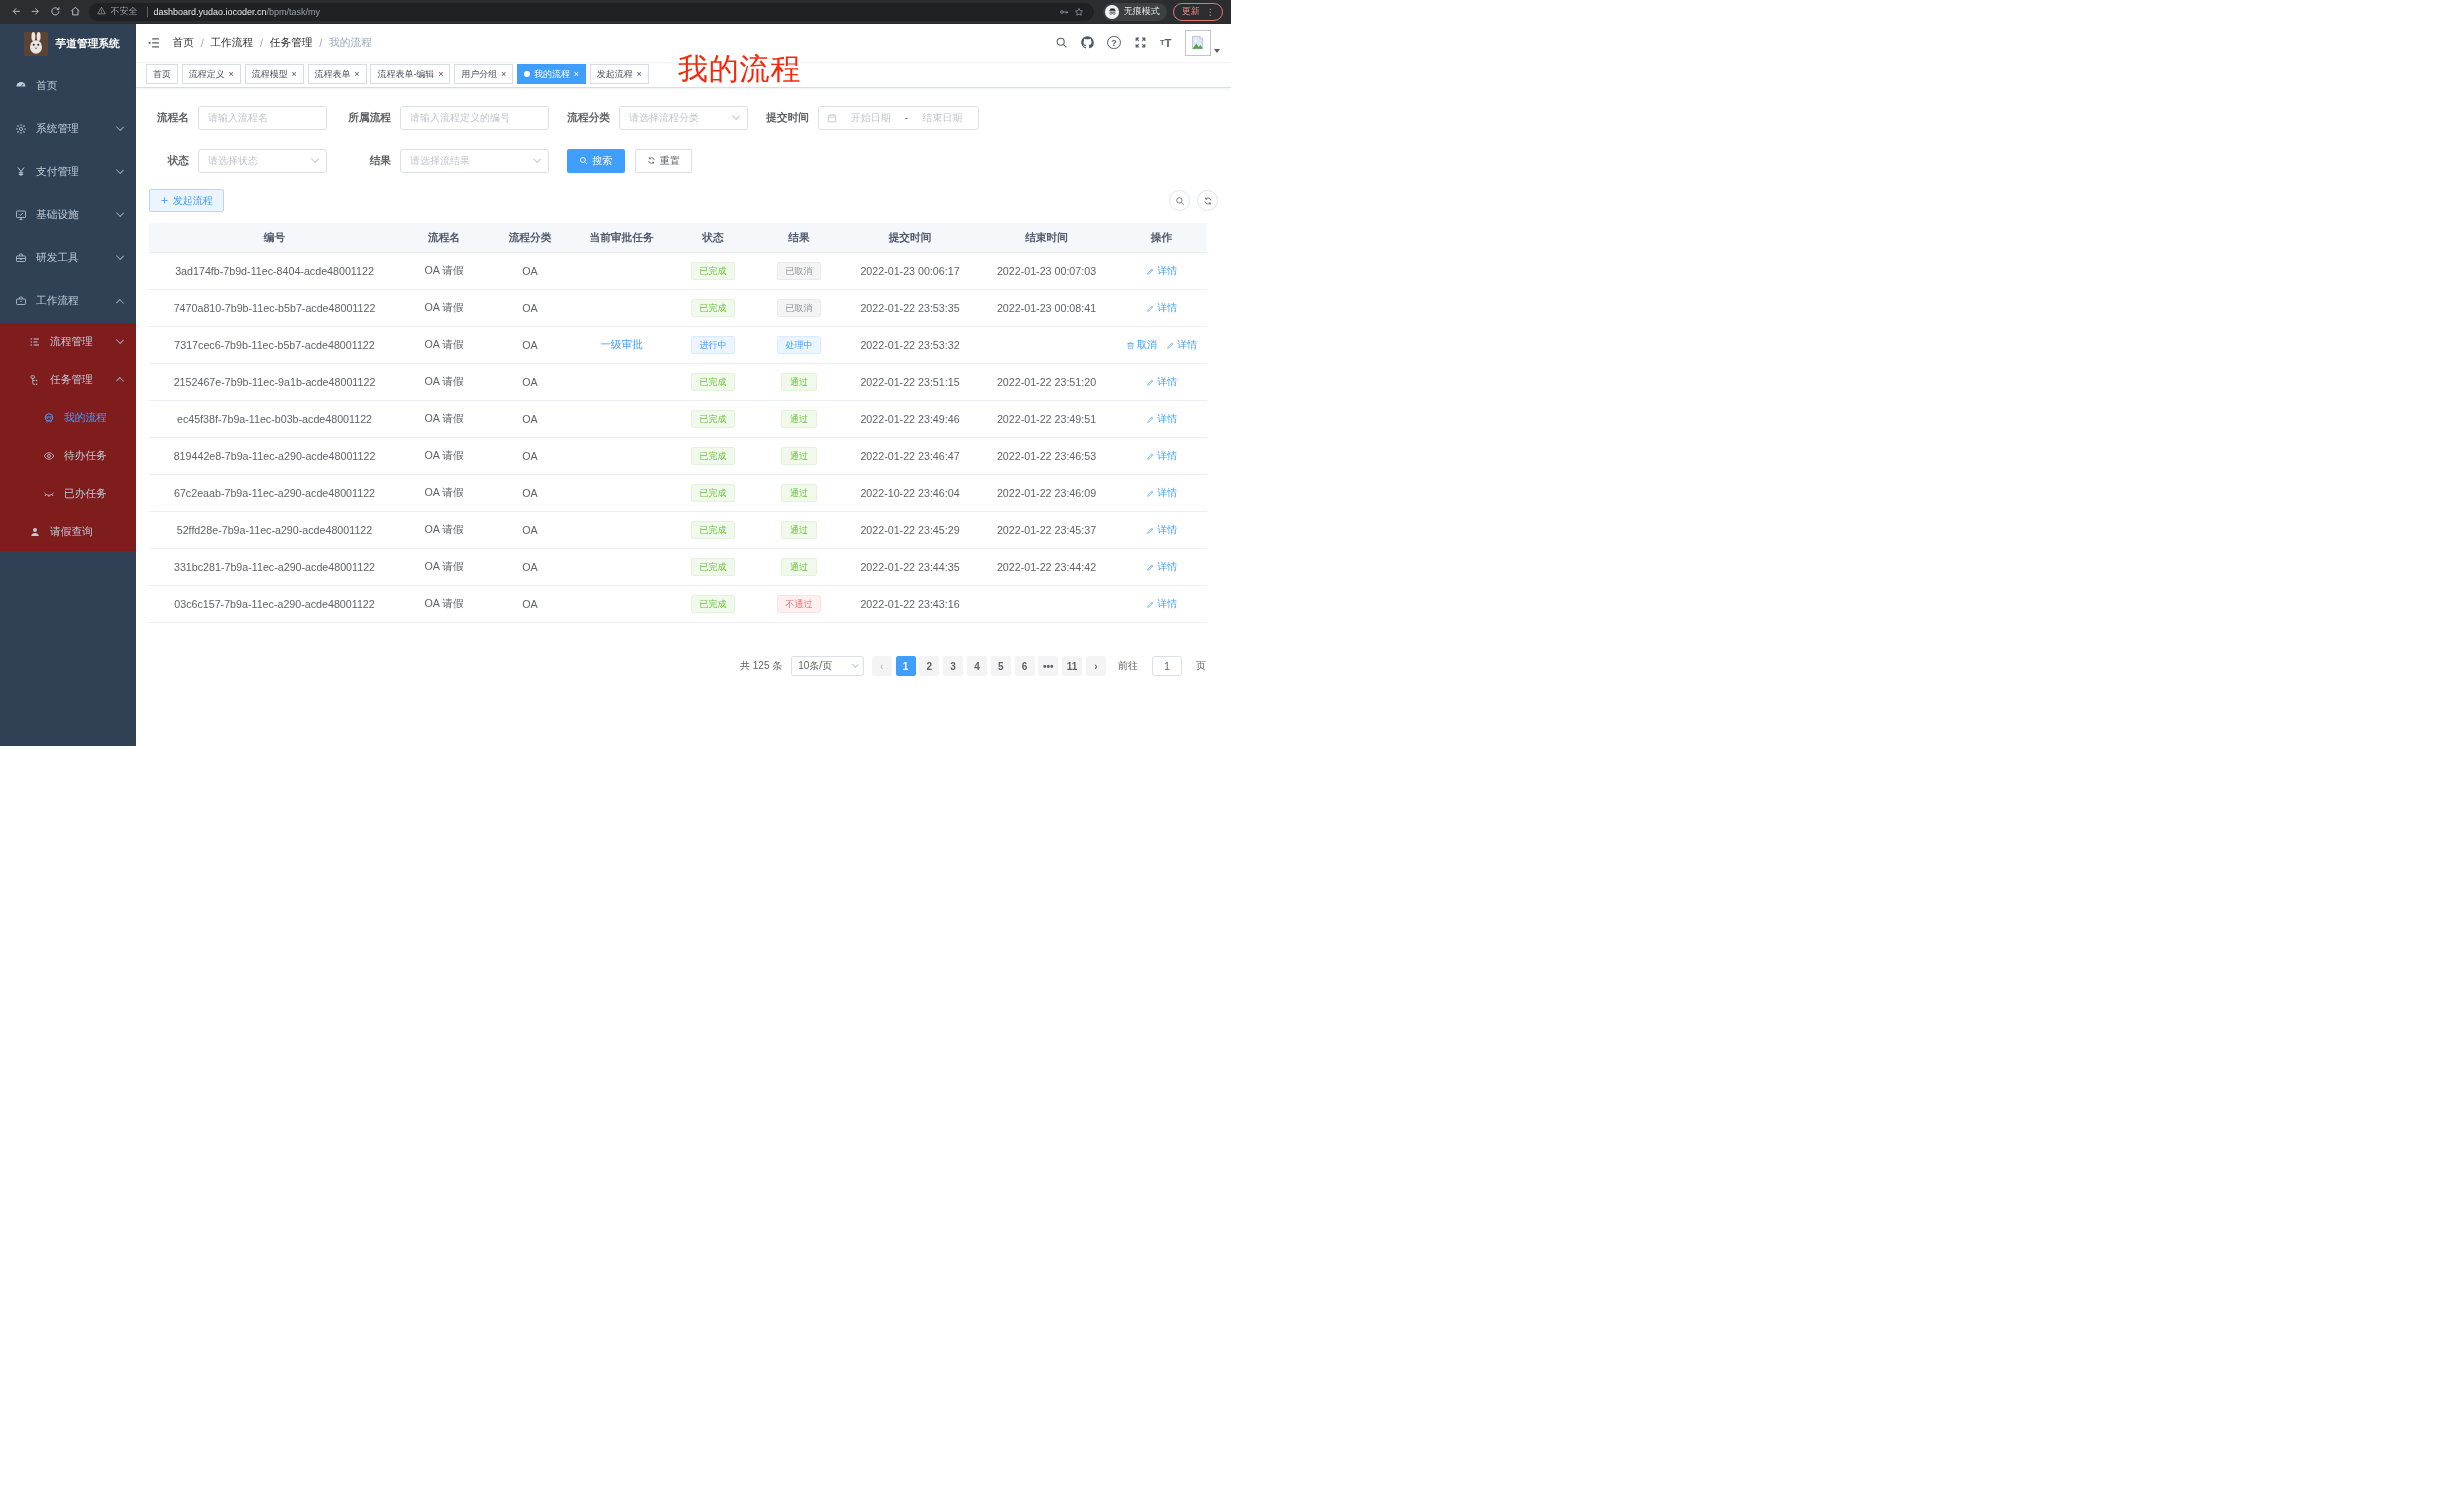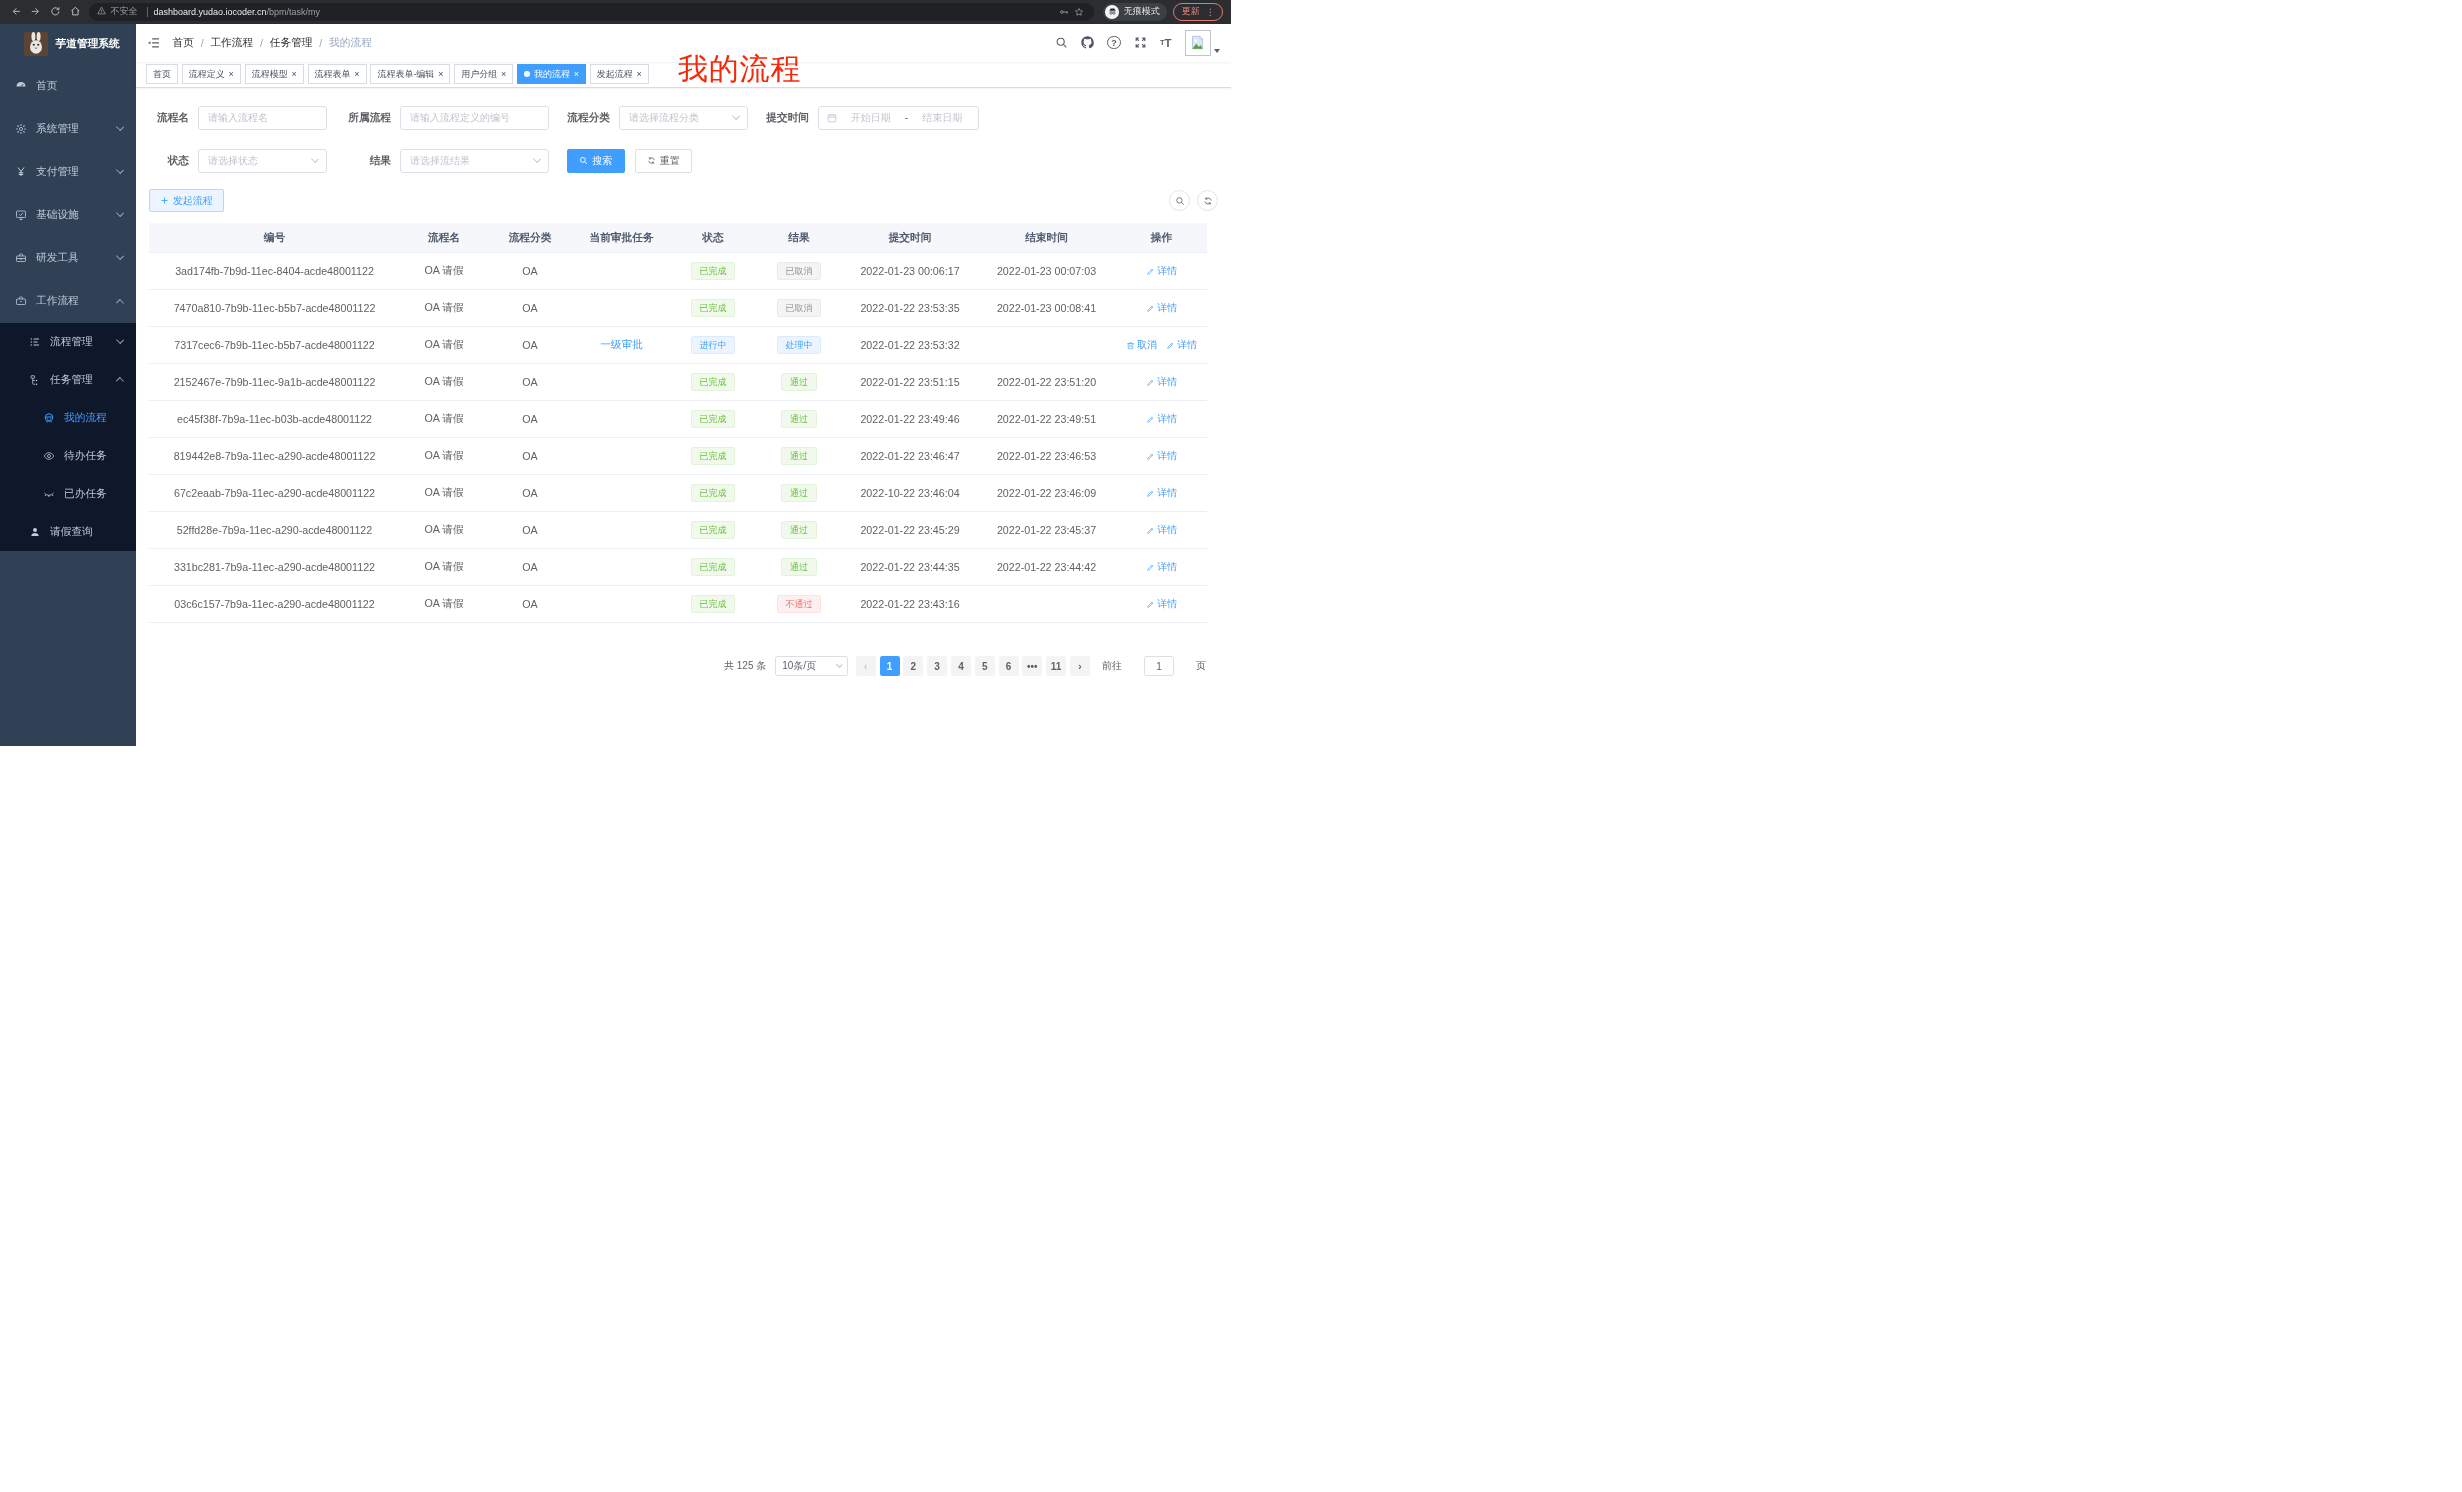--- a/index.html
+++ b/index.html
@@ -37,21 +37,21 @@
   .logo-img { width:24px; height:24px; border-radius:1.5px; overflow:hidden; flex:0 0 auto; }
   .logo-img svg { width:100%; height:100%; display:block; }
   .app-title { color:#fff; font-size:10.7px; font-weight:bold; white-space:nowrap; }
   .menu-item { position:relative; display:flex; align-items:center; cursor:pointer; font-size:10.7px; }
   .menu-item.lv0 { height:43px; padding-left:15px; }
   .menu-item.lv1 { height:38px; padding-left:29px; }
   .menu-item.lv2 { height:38px; padding-left:43px; }
   .menu-item .mi { width:12px; height:12px; margin-right:9px; color:#bfcbd9; flex:0 0 auto; }
   .menu-item .mi svg { width:12px; height:12px; display:block; }
   .menu-item.active, .menu-item.active .mi { color:#409EFF; }
-  .submenu { background:#0f172a; }
+  .submenu { background:#7f1d1d; }
   .chev { position:absolute; right:13px; width:6px; height:6px; border-right:1.1px solid #97a8be;
     border-bottom:1.1px solid #97a8be; }
   .chev.down { transform:rotate(45deg) scaleY(.9); top:calc(50% - 4.6px); }
   .chev.up { transform:rotate(225deg) scaleY(.9); top:calc(50% - 1.5px); }
 
   .main { flex:1; display:flex; flex-direction:column; min-width:0; position:relative; }
 
   
   .navbar { height:38px; background:#fff; display:flex; align-items:center;
     box-shadow:0 0.8px 3px rgba(0,21,41,.08); position:relative; z-index:3; }
@@ -141,21 +141,21 @@
     width:1057px; gap:6px; font-size:10px; color:#606266; }
   .pg-total { margin-right:3px; }
   .pg-size { width:73px; height:20px; border:0.8px solid #dcdfe6; border-radius:2.3px; display:flex;
     align-items:center; padding:0 16.7px 0 6px; position:relative; cursor:pointer; color:#606266; }
   .pg-size .chev { right:6px; width:4.6px; height:4.6px; border-color:#c0c4cc; }
   .pager { display:flex; gap:3.8px; align-items:center; margin:0 1.5px; }
   .pg-btn { min-width:20px; height:20px; border-radius:2.3px; background:#f4f4f5; display:flex;
     align-items:center; justify-content:center; font-weight:600; color:#606266; cursor:pointer; padding:0 3px; }
   .pg-btn.pg-active { background:#409EFF; color:#fff; cursor:default; }
   .pg-btn.disabled { color:#c0c4cc; cursor:default; }
-  .pg-goto { display:flex; align-items:center; gap:22px; margin-left:4.6px; }
+  .pg-goto { display:flex; align-items:center; gap:14px; margin-left:4.6px; }
   .pg-input { width:30px; height:20px; border:0.8px solid #dcdfe6; border-radius:2.3px; text-align:center;
     font-size:10px; color:#606266; outline:none; font-family:inherit; }
 
   
   .overlay-title { position:absolute; left:542px; top:25px; font-size:30px; font-weight:500;
     color:#f5270b; z-index:9; letter-spacing:0.8px; pointer-events:none; }
 </style>
 </head>
 <body>
 

